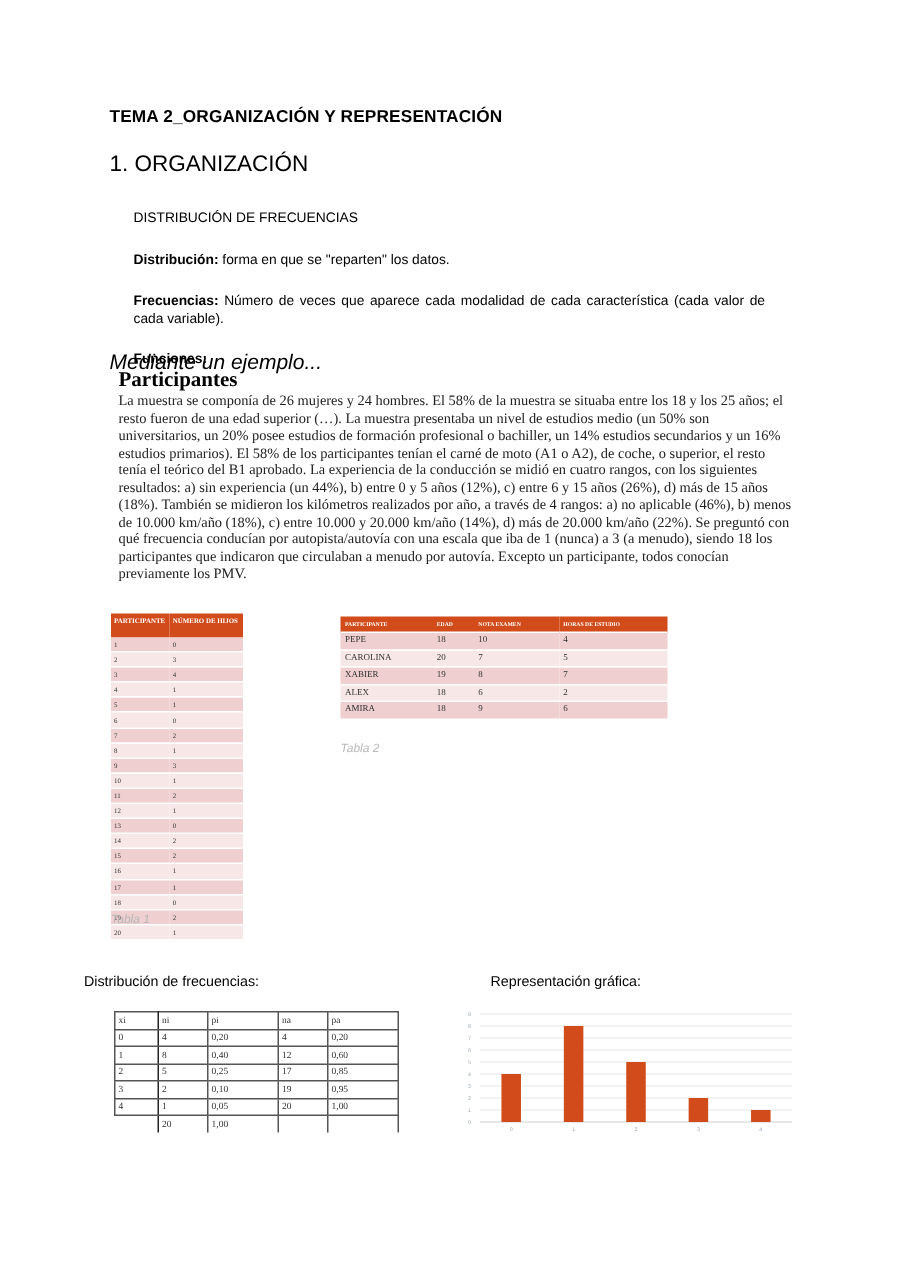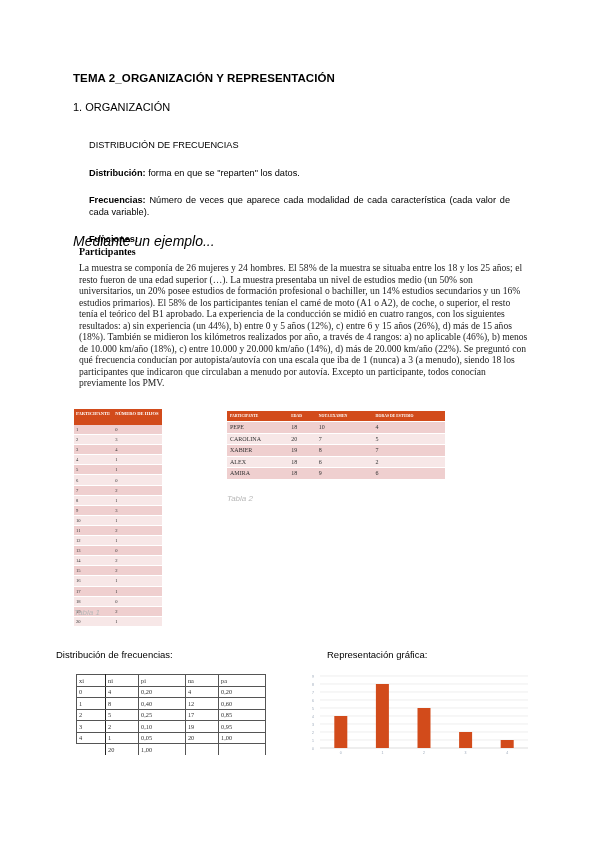--- a/index.html
+++ b/index.html
@@ -1,27 +1,27 @@
 <!DOCTYPE html>
 <html><head>
 <meta charset="utf-8">
 <style>
   html, body { margin: 0; padding: 0; background: #ffffff; }
   body { width: 600px; height: 848px; position: relative; overflow: hidden; font-family: "Liberation Sans", sans-serif; color: #000; }
   .page { position: absolute; left: 0; top: 0; width: 540px; height: 848px; }
   .title { position: absolute; left: 73px; top: 72px; font-weight: bold; font-size: 11.5px; letter-spacing: 0.1px; }
-  .sec { position: absolute; left: 73px; top: 101px; font-size: 11px; }
+  .sec { position: absolute; left: 73px; top: 101px; font-size: 15px; }
   .block { position: absolute; left: 73px; top: 124px; width: 453px; font-size: 9.2px; line-height: 11.6px; }
   .block p { margin: 16px; }
   .justify { text-align: justify; }
   .block ul { list-style: none; margin: 0; padding: 0 0 0 18px; }
   .block li { position: relative; padding-left: 23px; }
   .block li::before { content: "-"; position: absolute; left: 0; }
   .ejemplo { position: absolute; left: 73px; top: 233px; font-style: italic; font-size: 14px; }
-  .part-title { position: absolute; left: 79px; top: 246px; font-family: "Liberation Serif", serif; font-weight: bold; font-size: 10px; }
+  .part-title { position: absolute; left: 79px; top: 246px; font-family: "Liberation Serif", serif; font-weight: bold; font-size: 14px; }
   .part-text { position: absolute; left: 79px; top: 262px; width: 450px; font-family: "Liberation Serif", serif; font-size: 9.6px; line-height: 11.5px; color: #222; }
 
   table { border-collapse: collapse; }
   .t1 { position: absolute; left: 74px; top: 409px; width: 88px; font-family: "Liberation Serif", serif; font-size: 4.6px; }
   .t1 th { background: #d24b1b; color: #fff; text-align: left; padding: 2px 2px; font-weight: bold; vertical-align: top; height: 12px; }
   .t1 td { padding: 0 2px; height: 9.1px; color: #333; }
   .t1 tr:nth-child(odd) td { background: #efcfcf; }
   .t1 tr:nth-child(even) td { background: #f7e7e7; }
   .t1 tbody tr + tr td { border-top: 1px solid #fff; }
   .cap1 { position: absolute; left: 74px; top: 608px; font-size: 8px; font-style: italic; color: #b8b8b8; }

